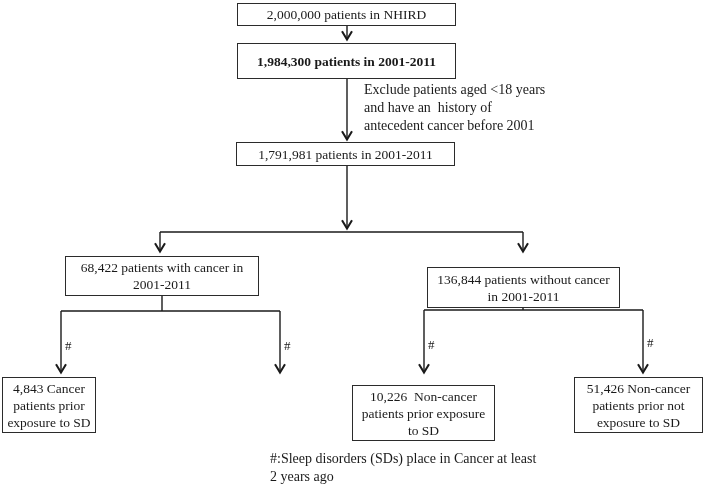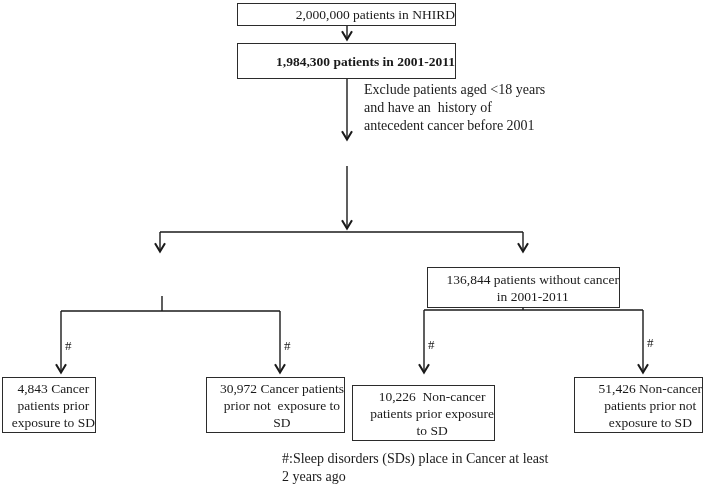--- a/index.html
+++ b/index.html
@@ -20,21 +20,21 @@
     position: absolute;
     left: 0; top: 0;
     width: 709px; height: 487px;
   }
   .node {
     position: absolute;
     border: 1.5px solid #2b2b2b;
     background: #ffffff;
     display: flex;
     align-items: center;
-    justify-content: flex-end;
+    justify-content: center;
     text-align: center;
     box-sizing: border-box;
   }
   .node .label {
     white-space: pre-wrap;
     font-size: 13.5px;
     line-height: 1.26;
     color: #1a1a1a;
   }
   .annotation {
@@ -85,53 +85,55 @@
   </div>
 
   <div class="node" style="left:237px; top:43px; width:219px; height:36px;font-weight:bold;">
     <span class="label">1,984,300 patients in 2001-2011</span>
   </div>
 
   <div class="annotation" style="left:364px; top:81px; width:250px;">Exclude patients aged &lt;18 years
 and have an  history of
 antecedent cancer before 2001</div>
 
+  <div class="node" style="left:236px; top:142px; width:219px; height:24px;">
+    <span class="label">1,791,981 patients in 2001-2011</span>
+  </div>
 
 
+  <div class="node" style="left:65px; top:256px; width:194px; height:40px;">
+    <span class="label">68,422 patients with cancer in
+2001-2011</span>
+  </div>
 
   <div class="node" style="left:427px; top:255px; width:193px; height:41px;margin-top:12px;">
     <span class="label">136,844 patients without cancer
 in 2001-2011</span>
   </div>
 
   <div class="hash" style="left:65px; top:338px;">#</div>
   <div class="hash" style="left:284px; top:338px;">#</div>
   <div class="hash" style="left:428px; top:337px;">#</div>
   <div class="hash" style="left:647px; top:335px;">#</div>
 
   <div class="node" style="left:2px; top:377px; width:94px; height:56px;">
     <span class="label">4,843 Cancer
 patients prior
 exposure to SD</span>
   </div>
 
-  <div class="node" style="left:206px; top:377px; width:139px; height:56px;">
-    <span class="label">30,972 Cancer patients
-prior not  exposure to
-SD</span>
-  </div>
 
   <div class="node" style="left:352px; top:377px; width:143px; height:56px;margin-top:8px;">
     <span class="label">10,226  Non-cancer
 patients prior exposure
 to SD</span>
   </div>
 
   <div class="node" style="left:574px; top:377px; width:129px; height:56px;">
     <span class="label">51,426 Non-cancer
 patients prior not
 exposure to SD</span>
   </div>
 
-  <div class="annotation" style="left:282px; top:450px; width:320px;">#:Sleep disorders (SDs) place in Cancer at least
+  <div class="annotation" style="left:270px; top:450px; width:320px;">#:Sleep disorders (SDs) place in Cancer at least
 2 years ago</div>
 
 </div>
 
 </body></html>

